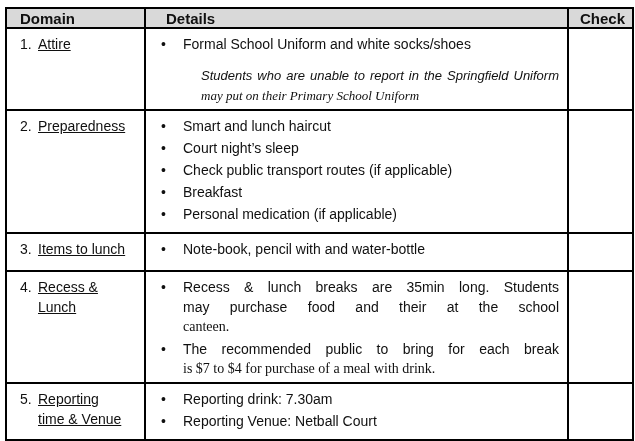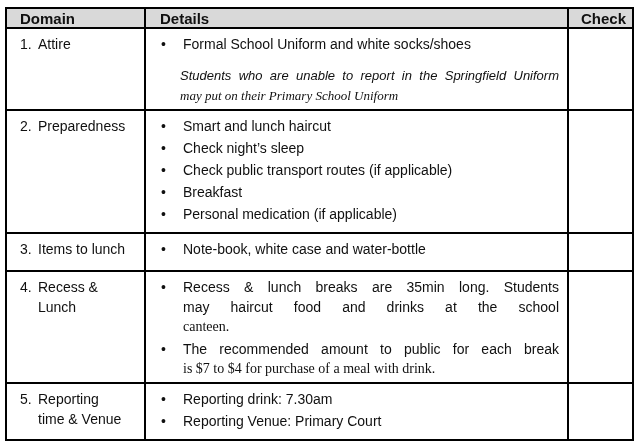--- a/index.html
+++ b/index.html
@@ -32,37 +32,37 @@
   thead tr { height: 18px; }
   thead th {
     background: #d9d9d9;
     font-size: 15px;
     font-weight: bold;
     text-align: left;
     line-height: 17px;
     padding-top: 1px;
   }
   th.th-domain  { padding-left: 13px; }
-  th.th-details { padding-left: 14px; margin-left: 32px; }
-  th.th-check   { text-align: left; padding-left: 12px; }
+  th.th-details { padding-left: 20px; margin-left: 32px; }
+  th.th-check   { text-align: center; padding-left: 4px; }
 
   tbody tr:nth-child(1) { height: 82px; }
   tbody tr:nth-child(2) { height: 123px; }
   tbody tr:nth-child(3) { height: 38px; }
   tbody tr:nth-child(4) { height: 112px; }
   tbody tr:nth-child(5) { height: 57px; }
 
   .domain-wrap {
     display: flex;
     padding: 5px 2px 0 13px;
     font-size: 14px;
     line-height: 20px;
   }
   .num { width: 18px; flex: 0 0 18px; }
-  .domain-label { white-space: pre-line; }
+  .domain-label { white-space: pre-line; text-decoration: underline; }
 
   ul.bullets {
     list-style: none;
     margin: 5px 0 0 0;
     padding: 0 8px 0 0;
   }
   ul.bullets li {
     position: relative;
     padding-left: 37px;
     margin-bottom: 2px;
@@ -74,21 +74,21 @@
     left: 15px;
     top: 0;
     font-size: 14px;
     line-height: 20px;
   }
   .jline { text-align: justify; text-align-last: justify; }
   .jline.last { text-align-last: left; font-family: Liberation Serif, serif; }
 
   .note {
     margin-top: 12px;
-    padding: 0 8px 0 34px;
+    padding: 0 8px 0 55px;
     font-size: 13px;
     font-style: italic;
     line-height: 20px;
   }
 </style>
 </head>
 <body>
 
 <div class="page">
   <table class="checklist">
@@ -127,85 +127,85 @@
   <tr>
     <td>
       <div class="domain-wrap">
         <span class="num">2.</span>
         <span class="domain-label">Preparedness</span>
       </div>
     </td>
     <td>
       <ul class="bullets">
               <li><span class="bullet">•</span><span>Smart and lunch haircut</span></li>
-              <li><span class="bullet">•</span><span>Check night’s sleep</span></li>
+              <li><span class="bullet">•</span><span>Court night’s sleep</span></li>
               <li><span class="bullet">•</span><span>Check public transport routes (if applicable)</span></li>
               <li><span class="bullet">•</span><span>Breakfast</span></li>
               <li><span class="bullet">•</span><span>Personal medication (if applicable)</span></li>
             </ul>
 
     </td>
     <td></td>
   </tr>
 
   <tr>
     <td>
       <div class="domain-wrap">
         <span class="num">3.</span>
         <span class="domain-label">Items to lunch</span>
       </div>
     </td>
     <td>
       <ul class="bullets">
-              <li><span class="bullet">•</span><span>Note-book, white case and water-bottle</span></li>
+              <li><span class="bullet">•</span><span>Note-book, pencil with and water-bottle</span></li>
             </ul>
 
     </td>
     <td></td>
   </tr>
 
   <tr>
     <td>
       <div class="domain-wrap">
         <span class="num">4.</span>
         <span class="domain-label">Recess &amp;
 Lunch</span>
       </div>
     </td>
     <td>
       <ul class="bullets">
               <li>
                 <span class="bullet">•</span>
                 <div class="jline">Recess &amp; lunch breaks are 35min long. Students</div>
-                <div class="jline">may haircut food and drinks at the school</div>
+                <div class="jline">may purchase food and their at the school</div>
                 <div class="jline last">canteen.</div>
               </li>
               <li>
                 <span class="bullet">•</span>
-                <div class="jline">The recommended amount to public for each break</div>
+                <div class="jline">The recommended public to bring for each break</div>
                 <div class="jline last">is $7 to $4 for purchase of a meal with drink.</div>
               </li>
             </ul>
 
     </td>
     <td></td>
   </tr>
 
   <tr>
     <td>
       <div class="domain-wrap">
         <span class="num">5.</span>
         <span class="domain-label">Reporting
 time &amp; Venue</span>
       </div>
     </td>
     <td>
       <ul class="bullets">
               <li><span class="bullet">•</span><span>Reporting drink: 7.30am</span></li>
-              <li><span class="bullet">•</span><span>Reporting Venue: Primary Court</span></li>
+              <li><span class="bullet">•</span><span>Reporting Venue: Netball Court</span></li>
             </ul>
 
     </td>
     <td></td>
   </tr>
 </tbody>
   </table>
 </div>
 
 </body></html>

